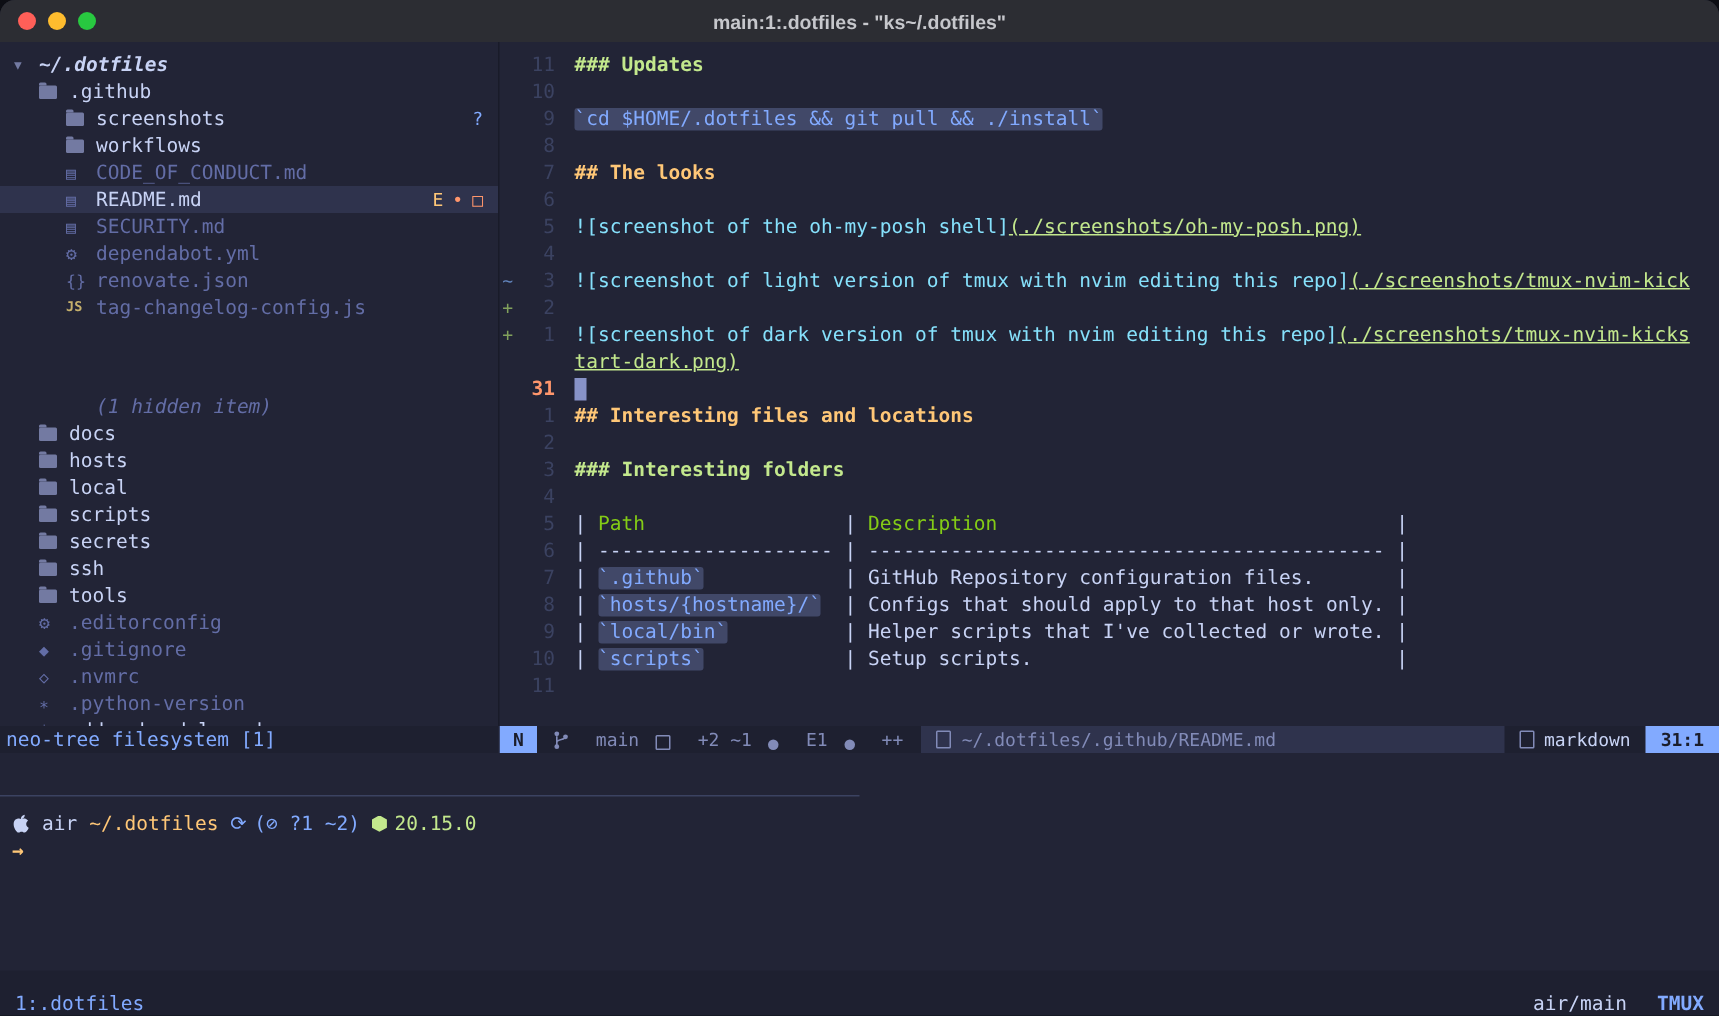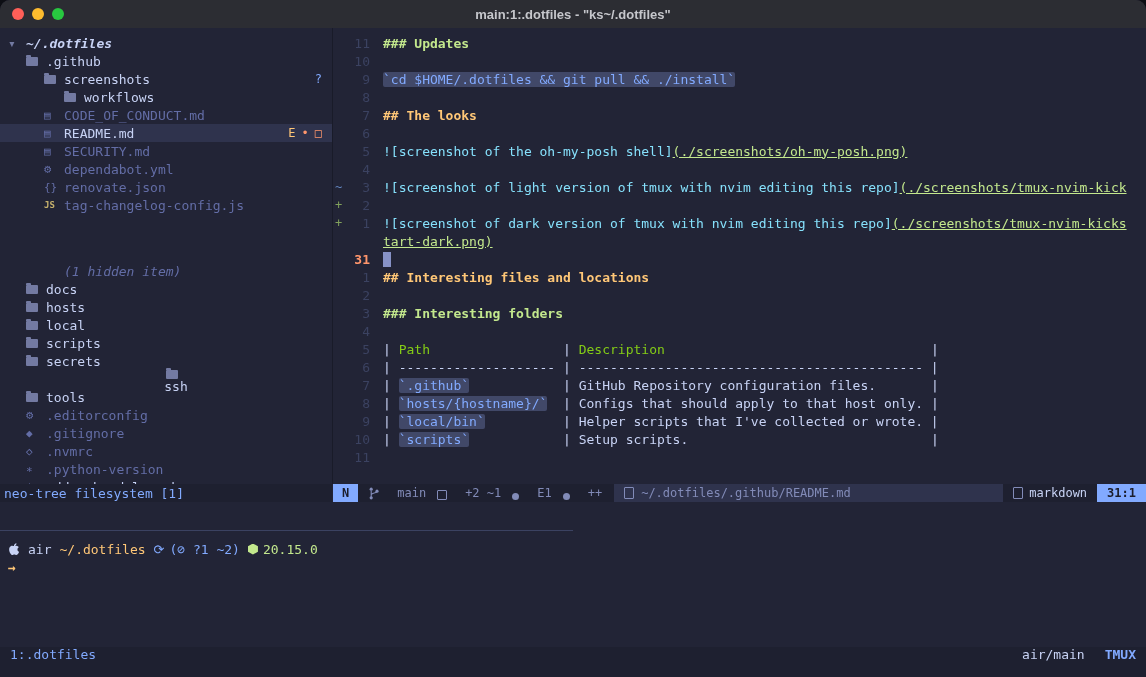--- a/index.html
+++ b/index.html
@@ -67,21 +67,21 @@
   .shell{position:absolute;left:0;top:503px;right:0;padding-top:9px;}
   .pline{height:18px;display:flex;align-items:center;padding-left:8px;gap:8px;white-space:pre;}
   .p-white{color:#c8d3f5}.p-yellow{color:#ffc777}.p-blue{color:#82aaff}.p-green{color:#c3e88d}
   .p-blue,.p-green{display:inline-flex;align-items:center;gap:5px;}
   .arrow{color:#ffc777;font-weight:bold;}
   .hex{width:10px;height:11px;background:#c3e88d;display:inline-block;
        clip-path:polygon(50% 0,100% 25%,100% 75%,50% 100%,0 75%,0 25%);}
   .apple{display:inline-flex;align-items:center;}
   
   .tmuxbar{position:absolute;left:0;right:0;bottom:0;height:30px;background:#1e2030;
-           display:flex;align-items:flex-start;padding:0 10px;font-size:13px;}
+           display:flex;align-items:flex-end;padding:0 10px;font-size:13px;}
   .tb-left{color:#82aaff;}
   .tb-right{margin-left:auto;display:flex;align-items:center;gap:20px;}
   .tb-session{color:#c8d3f5;}
   .tb-flag{color:#82aaff;font-weight:bold;}
 </style>
 </head>
 <body>
 
 <div class="window">
 
@@ -109,21 +109,21 @@
         </div>
         <div class="trow" style="padding-left: 44px;">
           <span class="ticon">
             <span class="folder"></span>
           </span>
           <span class="tlabel">screenshots</span>
           <span class="marks">
             <span class="mk mk-b">?</span>
           </span>
         </div>
-        <div class="trow" style="padding-left: 64px;">
+        <div class="trow" style="padding-left: 44px;">
           <span class="ticon">
             <span class="folder"></span>
           </span>
           <span class="tlabel">workflows</span>
         </div>
         <div class="trow dim" style="padding-left: 44px;">
           <span class="ticon fglyph file_md">▤</span>
           <span class="tlabel">CODE_OF_CONDUCT.md</span>
         </div>
         <div class="trow sel" style="padding-left: 44px;">
@@ -178,21 +178,21 @@
             <span class="folder"></span>
           </span>
           <span class="tlabel">scripts</span>
         </div>
         <div class="trow" style="padding-left: 26px;">
           <span class="ticon">
             <span class="folder"></span>
           </span>
           <span class="tlabel">secrets</span>
         </div>
-        <div class="trow" style="padding-left: 26px; flex-direction: column;">
+        <div class="trow" style="padding-left: 26px;">
           <span class="ticon">
             <span class="folder"></span>
           </span>
           <span class="tlabel">ssh</span>
         </div>
         <div class="trow" style="padding-left: 26px;">
           <span class="ticon">
             <span class="folder"></span>
           </span>
           <span class="tlabel">tools</span>

